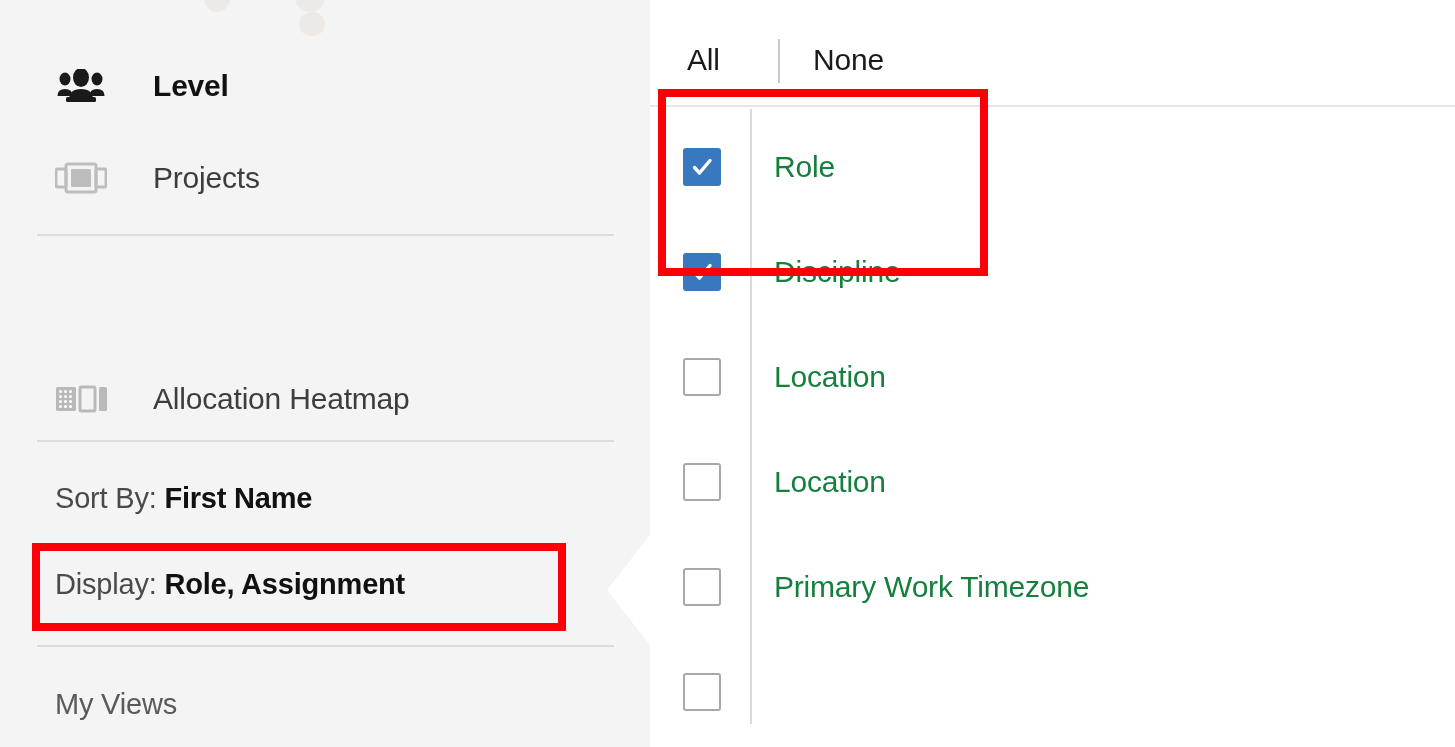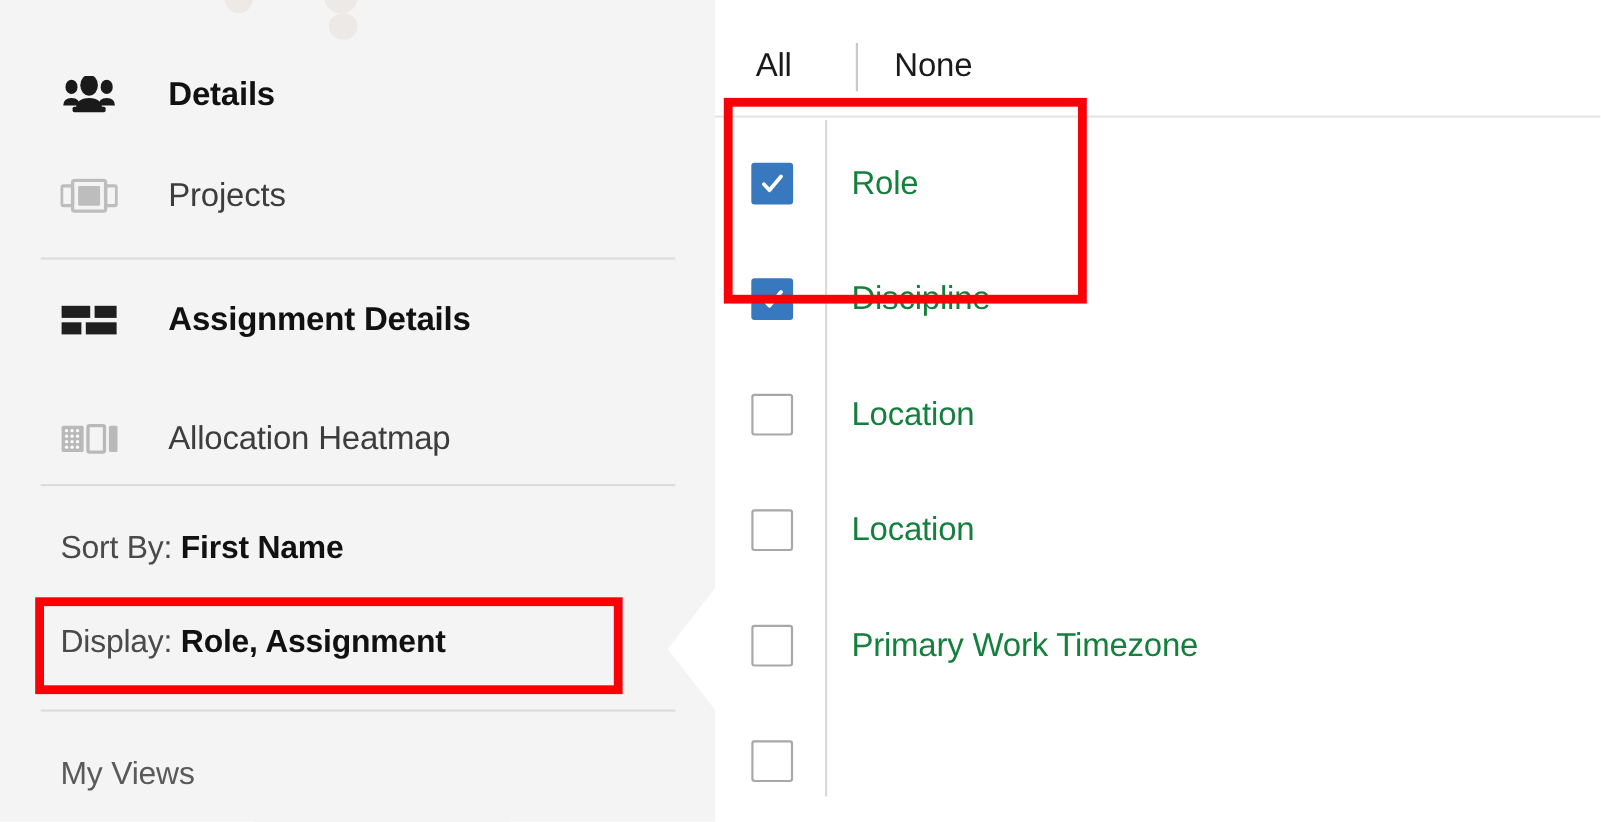--- a/index.html
+++ b/index.html
@@ -241,46 +241,35 @@
         <svg width="52" height="34" viewBox="0 0 52 34">
           <ellipse cx="10" cy="10" rx="5.5" ry="6.5" fill="#1a1a1a"></ellipse>
           <path d="M2.5 27 q0-7 7.5-7 q7.5 0 7.5 7 z" fill="#1a1a1a"></path>
           <ellipse cx="42" cy="10" rx="5.5" ry="6.5" fill="#1a1a1a"></ellipse>
           <path d="M34.5 27 q0-7 7.5-7 q7.5 0 7.5 7 z" fill="#1a1a1a"></path>
           <ellipse cx="26" cy="8.5" rx="8" ry="9.5" fill="#1a1a1a"></ellipse>
           <path d="M14 31 q0-11 12-11 q12 0 12 11 z" fill="#1a1a1a"></path>
           <rect x="11" y="28" width="30" height="5" rx="1.5" fill="#1a1a1a"></rect>
         </svg>
       </span>
-      <span class="nav-label bold">Details</span>
+      <span class="nav-label bold">Level</span>
     </div>
 
     <div class="nav-item nav-projects">
       <span class="nav-icon">
         <svg width="52" height="32" viewBox="0 0 52 32">
           <rect x="1" y="7" width="10" height="18" rx="2" fill="none" stroke="#bdbdbd" stroke-width="3"></rect>
           <rect x="41" y="7" width="10" height="18" rx="2" fill="none" stroke="#bdbdbd" stroke-width="3"></rect>
           <rect x="11" y="2" width="30" height="28" rx="2" fill="none" stroke="#bdbdbd" stroke-width="3"></rect>
           <rect x="16" y="7" width="20" height="18" rx="1" fill="#bdbdbd"></rect>
         </svg>
       </span>
       <span class="nav-label normal">Projects</span>
     </div>
 
-    <div class="nav-item nav-assignment">
-      <span class="nav-icon">
-        <svg width="52" height="30" viewBox="0 0 52 30">
-          <rect x="1" y="2" width="26" height="11" fill="#1f1f1f"></rect>
-          <rect x="31" y="2" width="20" height="11" fill="#1f1f1f"></rect>
-          <rect x="1" y="17" width="18" height="11" fill="#1f1f1f"></rect>
-          <rect x="23" y="17" width="28" height="11" fill="#1f1f1f"></rect>
-        </svg>
-      </span>
-      <span class="nav-label bold">Assignment Details</span>
-    </div>
 
     <div class="nav-item nav-heatmap">
       <span class="nav-icon">
         <svg width="52" height="30" viewBox="0 0 52 30">
           <rect x="1" y="3" width="20" height="24" rx="1.5" fill="#b9b9b9"></rect>
           <g fill="#ffffff">
             <circle cx="5.5" cy="7.5" r="1.5"></circle>
               <circle cx="10.5" cy="7.5" r="1.5"></circle>
             <circle cx="15.5" cy="7.5" r="1.5"></circle>
             <circle cx="5.5" cy="12.5" r="1.5"></circle>

